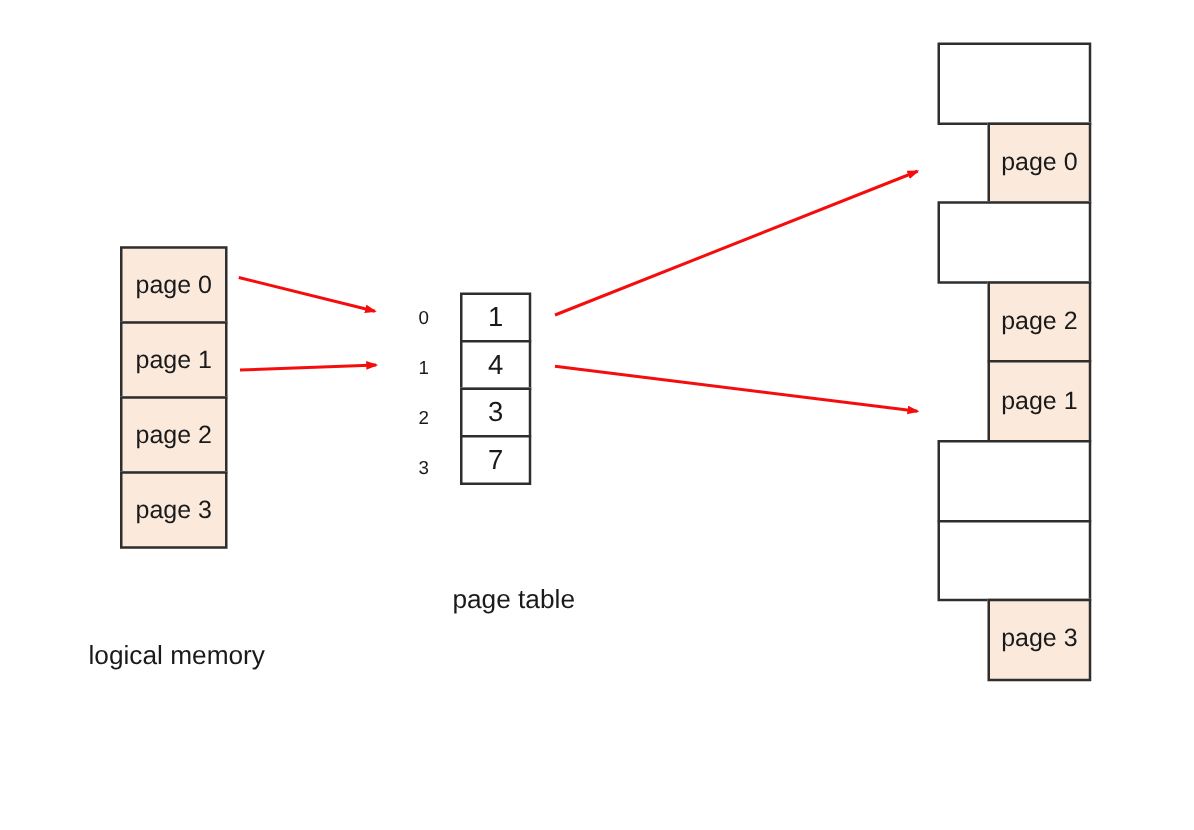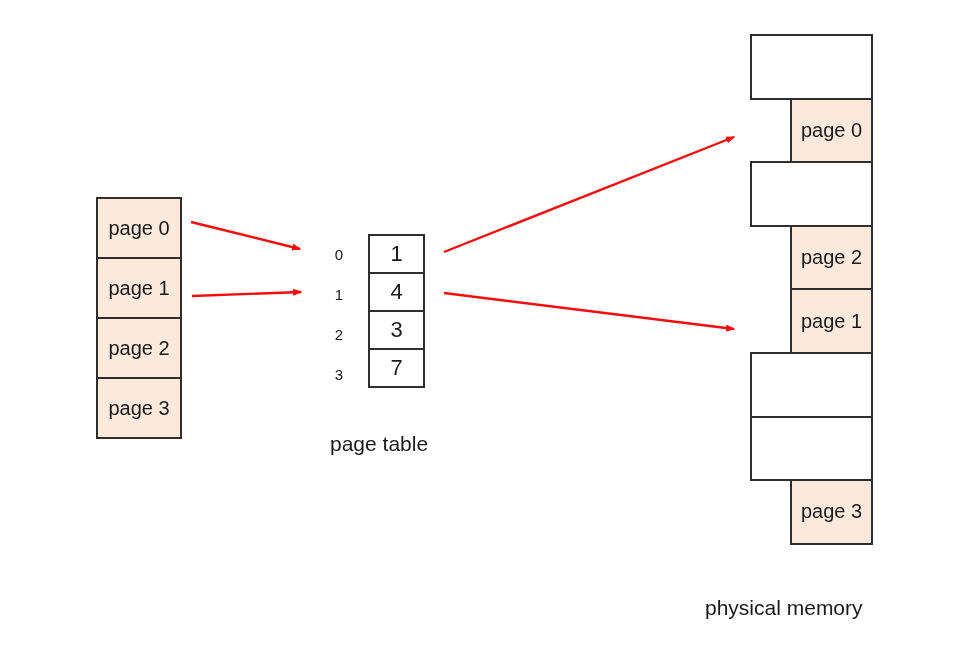--- a/index.html
+++ b/index.html
@@ -37,22 +37,23 @@
   }
 
   
   .physical-box{position:absolute;left:750px;top:34px;width:123px;}
   .physical-box .mem-cell{height:65.6px;}
 
   
   .caption{
     position:absolute;
     font-size:21px;
-    text-align:left;
+    text-align:right;
     white-space:nowrap;
+    margin-top:36px;
   }
   .caption-logical{left:30px;width:182px;top:477px;}
   .caption-pagetable{left:330px;width:130px;top:432px;}
   .caption-physical{left:705px;width:210px;top:596px;}
 
   
   .arrow-layer{position:absolute;left:0;top:0;width:955px;height:664px;pointer-events:none;}
   .arrow-layer line{stroke:var(--arrow);stroke-width:2.4;}
   .arrow-layer .head{fill:var(--arrow);}
 </style>
@@ -60,20 +61,21 @@
 <body>
 
 <div class="canvas">
 
   <div class="logical-box">
     <div class="mem-cell filled">page 0</div>
     <div class="mem-cell filled">page 1</div>
     <div class="mem-cell filled">page 2</div>
     <div class="mem-cell filled">page 3</div>
   </div>
+  <div class="caption caption-logical">logical memory</div>
 
   <div class="pt-index" style="top:234px">0</div>
   <div class="pt-index" style="top:274px">1</div>
   <div class="pt-index" style="top:314px">2</div>
   <div class="pt-index" style="top:354px">3</div>
 
   <div class="pt-box">
     <div class="mem-cell">1</div>
     <div class="mem-cell">4</div>
     <div class="mem-cell">3</div>
@@ -84,21 +86,20 @@
   <div class="physical-box">
     <div class="mem-cell pm-cell"></div>
     <div class="mem-cell pm-cell filled">page 0</div>
     <div class="mem-cell pm-cell"></div>
     <div class="mem-cell pm-cell filled">page 2</div>
     <div class="mem-cell pm-cell filled">page 1</div>
     <div class="mem-cell pm-cell"></div>
     <div class="mem-cell pm-cell"></div>
     <div class="mem-cell pm-cell filled">page 3</div>
   </div>
-  <div class="caption caption-physical">physical memory</div>
 
   <svg class="arrow-layer" viewBox="0 0 955 664">
     <defs>
       <marker id="ah" markerWidth="10" markerHeight="8" refX="8" refY="3.5" orient="auto" markerUnits="userSpaceOnUse">
         <path class="head" d="M0,0 L9.5,3.5 L0,7 Z"></path>
       </marker>
     </defs>
     <line x1="191" y1="222" x2="300" y2="249" marker-end="url(#ah)"></line>
     <line x1="192" y1="296" x2="301" y2="292" marker-end="url(#ah)"></line>
     <line x1="444" y1="252" x2="734" y2="137" marker-end="url(#ah)"></line>

